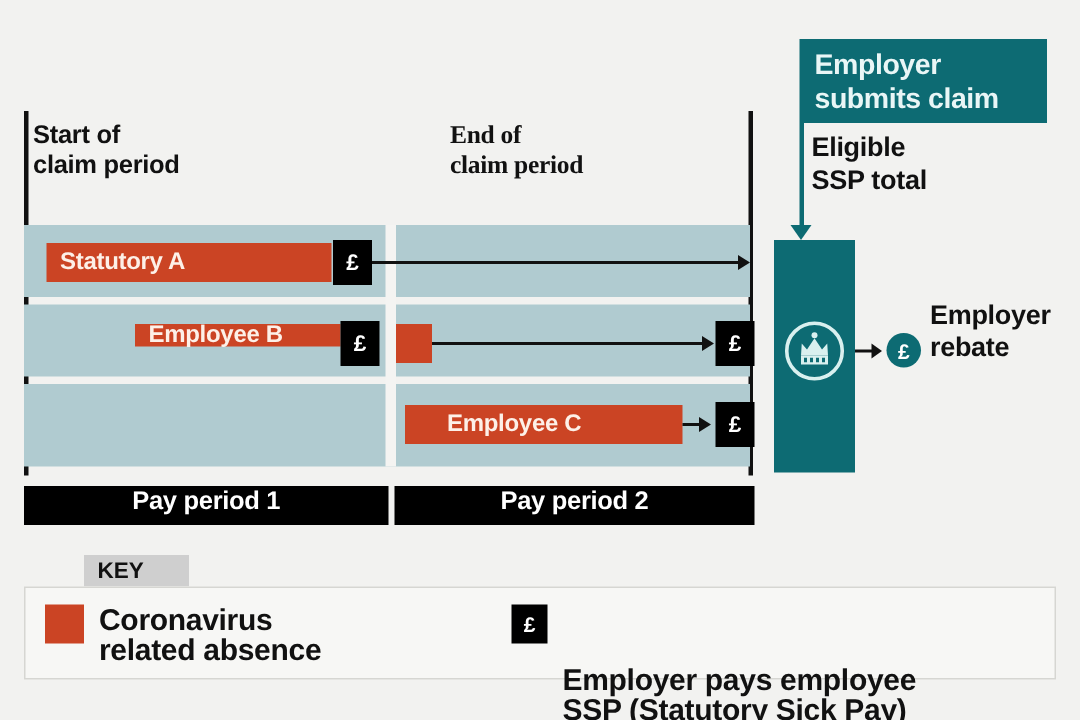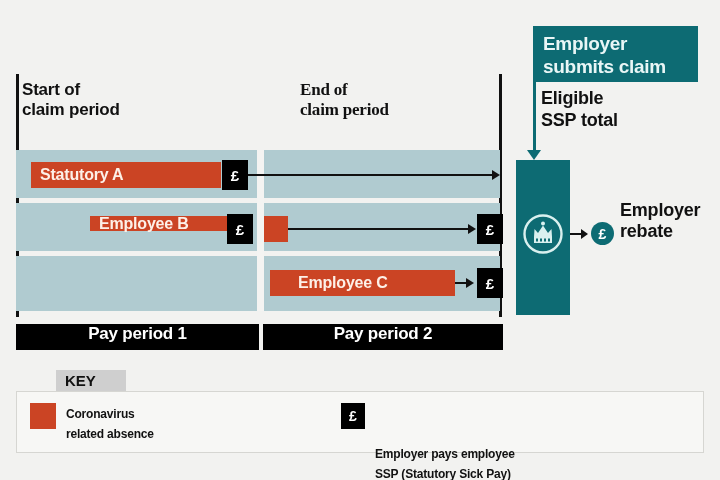--- a/index.html
+++ b/index.html
@@ -92,21 +92,21 @@
     box-sizing:border-box;
   }
   .key-box{position:absolute;background:#f7f7f5;border:1px solid #d6d6d2;box-sizing:border-box;}
   .key-swatch{position:absolute;background:#cb4424;}
   .key-pound{
     position:absolute;background:#000;color:#fff;
     display:flex;align-items:center;justify-content:center;
     font-weight:bold;font-size:14px;
   }
   .key-text{
-    position:absolute;font-weight:bold;font-size:12px;color:#111;
+    position:absolute;font-weight:bold;font-size:20px;color:#111;
     line-height:20px;letter-spacing:-0.2px;
   }
 </style>
 </head>
 <body>
 
 <div id="stage">
 
   <div class="axis-line" style="left:16px;top:74px;height:243px;"></div>
   <div class="axis-line" style="left:499px;top:74px;height:243px;"></div>

